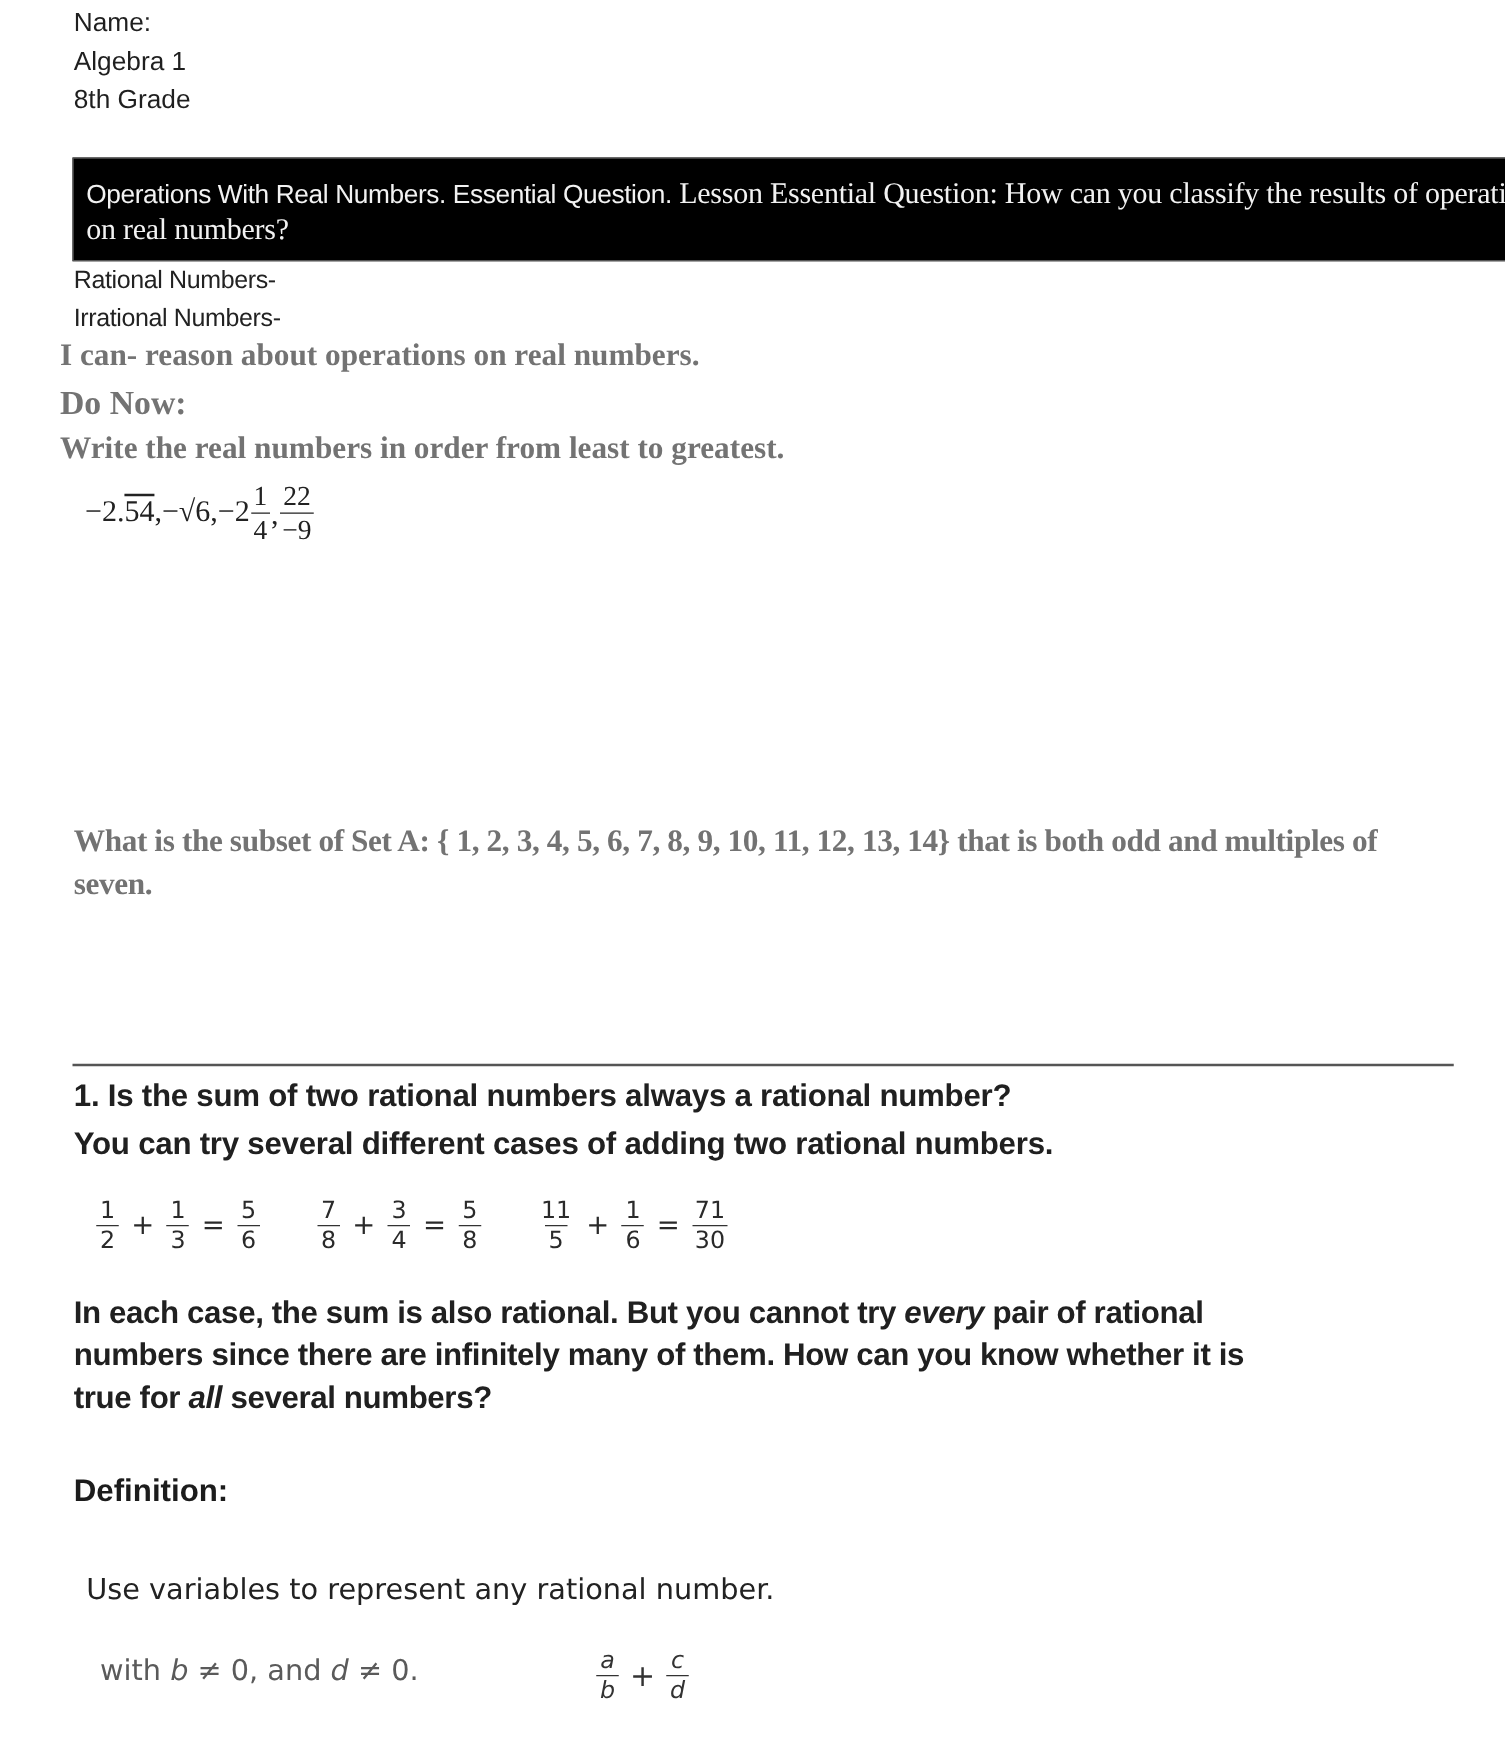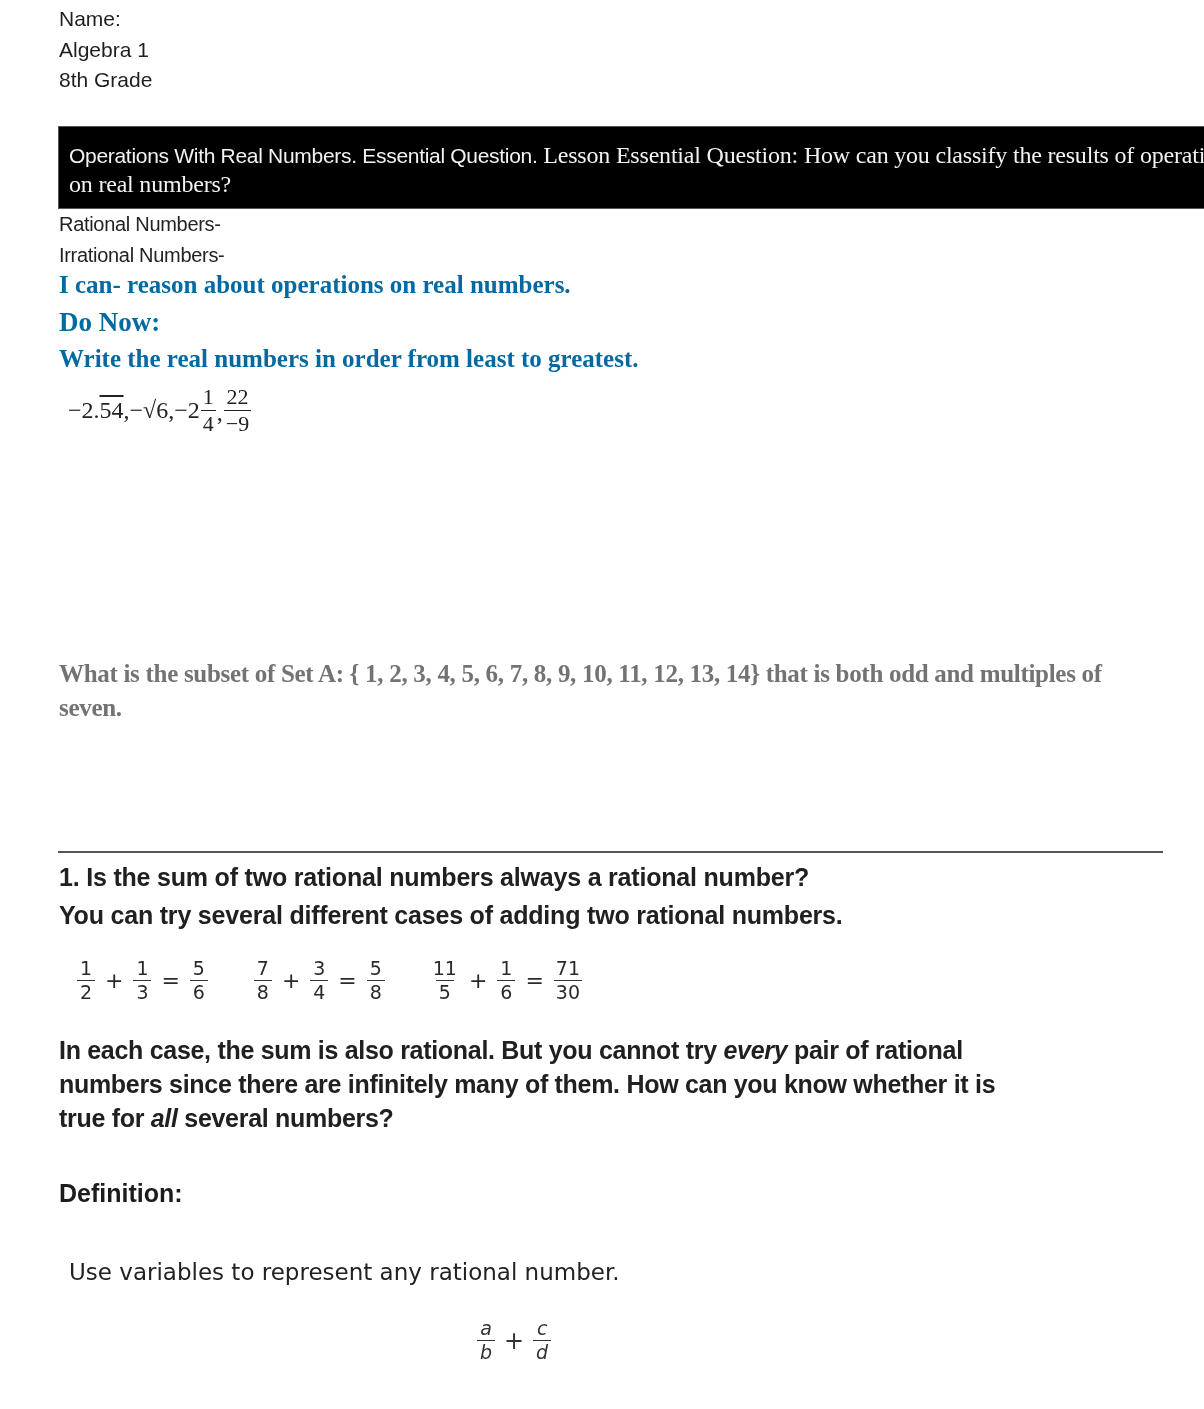--- a/index.html
+++ b/index.html
@@ -52,24 +52,24 @@
     }
 
     .label-line {
       left: 59px;
       font-size: 20px;
       color: #222;
       letter-spacing: -0.3px;
     }
 
     .bold-serif {
-      left: 59px;
+      left: 48px;
       font-family: "Liberation Serif", serif;
       font-weight: bold;
-      color: #0369a1;
+      color: #737373;
     }
 
     
     .math-line {
       left: 68px;
       top: 359px;
       height: 60px;
       font-family: "Liberation Serif", serif;
       font-size: 24px;
       color: #222;
@@ -307,20 +307,21 @@
   </div>
 </div>
 
 <div class="abs para"><span>In each case, the sum is also rational. But you cannot try </span><i>every</i><span> pair of rational numbers since there are infinitely many of them. How can you know whether it is true for </span><i>all</i><span> several numbers?</span></div>
 
 <div class="abs definition">Definition:</div>
 
 <div class="abs use-vars">Use variables to represent any rational number.</div>
 
 <div class="abs cond">
+  <div><span>with </span><i>b</i><span> ≠ 0, and </span><i>d</i><span> ≠ 0.</span></div>
 </div>
 
 <div class="abs expr">
   <span class="frac">
       <span class="num">a</span>
       <span class="den">b</span>
     </span>
   <span class="op">+</span>
   <span class="frac">
       <span class="num">c</span>

